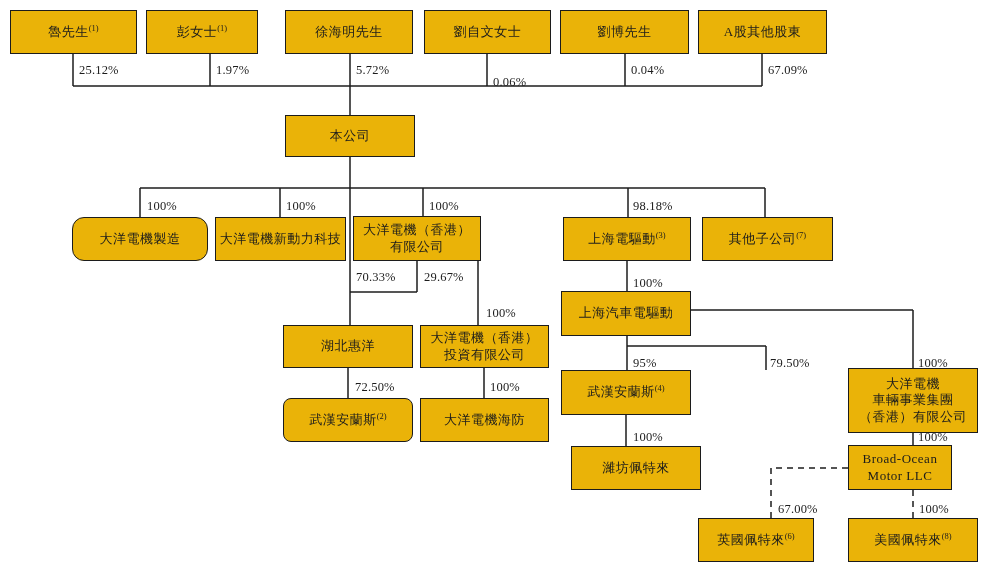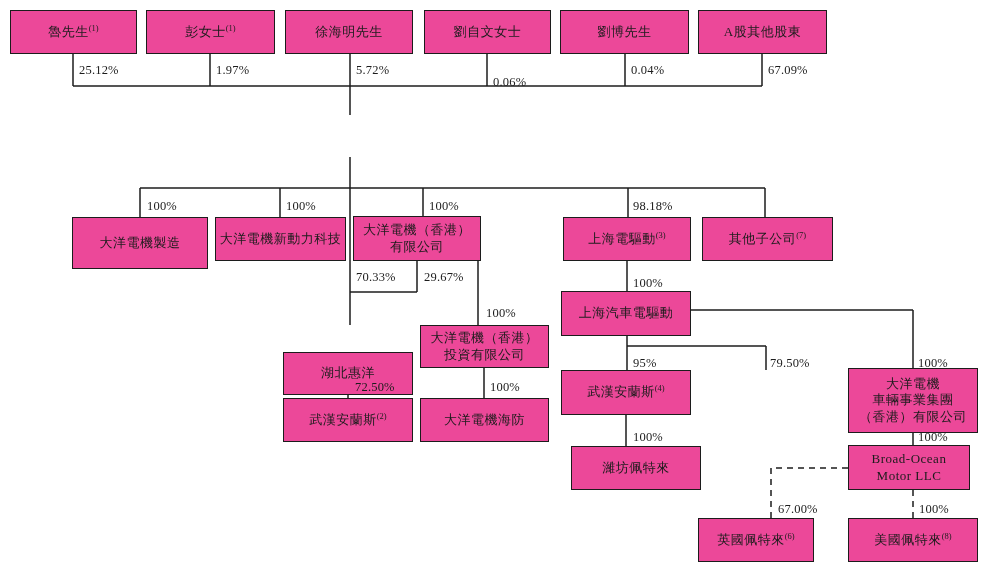--- a/index.html
+++ b/index.html
@@ -2,21 +2,21 @@
 <html><head>
 <meta charset="utf-8">
 <style>
   html,body{margin:0;padding:0;background:#ffffff;}
   #stage{
     position:relative;width:987px;height:573px;background:#ffffff;
     font-family:"Liberation Serif","DejaVu Serif",serif;color:#1c1c1c;overflow:hidden;
   }
   #wires{position:absolute;left:0;top:0;}
   .node{
-    position:absolute;box-sizing:border-box;border:1.5px solid #1c1c1c;background:#ec4899;
+    position:absolute;box-sizing:border-box;border:1.5px solid #1c1c1c;background:#eab308;
     display:flex;flex-direction:column;align-items:center;justify-content:center;
     text-align:center;
   }
   .node .line{font-size:13px;line-height:16.5px;letter-spacing:0.5px;white-space:nowrap;}
   .node sup{font-size:8.5px;letter-spacing:0;line-height:0;vertical-align:super;}
   .pct{position:absolute;font-size:12.5px;line-height:14px;white-space:nowrap;letter-spacing:0.2px;}
 </style>
 </head>
 <body>
 
@@ -51,79 +51,82 @@
       <line x1="913" y1="310" x2="913" y2="368" stroke="#1c1c1c" stroke-width="1.5"></line>
       <line x1="626" y1="415" x2="626" y2="446" stroke="#1c1c1c" stroke-width="1.5"></line>
       <line x1="913" y1="425" x2="913" y2="445" stroke="#1c1c1c" stroke-width="1.5"></line>
       <line x1="848" y1="468" x2="771" y2="468" stroke="#1c1c1c" stroke-width="1.5" stroke-dasharray="6 5"></line>
       <line x1="771" y1="468" x2="771" y2="518" stroke="#1c1c1c" stroke-width="1.5" stroke-dasharray="6 5"></line>
       <line x1="913" y1="490" x2="913" y2="518" stroke="#1c1c1c" stroke-width="1.5" stroke-dasharray="6 5"></line>
     </svg>
 <div class="node" style="left: 10px; top: 10px; width: 127px; height: 44px;">
       <div class="line"><span>魯先生</span><sup>(1)</sup></div>
     </div>
-    <div class="node" style="left: 146px; top: 10px; width: 129px; height: 44px;">
+    <div class="node" style="left: 146px; top: 10px; width: 112px; height: 44px;">
       <div class="line"><span>彭女士</span><sup>(1)</sup></div>
     </div>
     <div class="node" style="left: 285px; top: 10px; width: 128px; height: 44px;">
       <div class="line"><span>徐海明先生</span></div>
     </div>
     <div class="node" style="left: 424px; top: 10px; width: 127px; height: 44px;">
       <div class="line"><span>劉自文女士</span></div>
     </div>
     <div class="node" style="left: 560px; top: 10px; width: 129px; height: 44px;">
       <div class="line"><span>劉博先生</span></div>
     </div>
     <div class="node" style="left: 698px; top: 10px; width: 129px; height: 44px; align-items: center;">
       <div class="line"><span>A股其他股東</span></div>
     </div>
-    <div class="node" style="left: 72px; top: 217px; width: 136px; height: 52px;">
+    <div class="node" style="left: 285px; top: 115px; width: 130px; height: 42px;">
+      <div class="line"><span>本公司</span></div>
+    </div>
+    <div class="node" style="left: 72px; top: 217px; width: 136px; height: 44px; border-radius: 12px;">
       <div class="line"><span>大洋電機製造</span></div>
     </div>
     <div class="node" style="left: 215px; top: 217px; width: 131px; height: 44px;">
       <div class="line"><span>大洋電機新動力科技</span></div>
     </div>
     <div class="node" style="left: 353px; top: 216px; width: 128px; height: 45px;">
       <div class="line"><span>大洋電機（香港）</span></div>
       <div class="line"><span>有限公司</span></div>
     </div>
     <div class="node" style="left: 563px; top: 217px; width: 128px; height: 44px;">
       <div class="line"><span>上海電驅動</span><sup>(3)</sup></div>
     </div>
     <div class="node" style="left: 702px; top: 217px; width: 131px; height: 44px;">
       <div class="line"><span>其他子公司</span><sup>(7)</sup></div>
     </div>
-    <div class="node" style="left: 283px; top: 325px; width: 130px; height: 43px; margin-top: 27px;">
+    <div class="node" style="left: 283px; top: 325px; width: 130px; height: 43px;">
       <div class="line"><span>湖北惠洋</span></div>
     </div>
     <div class="node" style="left: 420px; top: 325px; width: 129px; height: 43px;">
       <div class="line"><span>大洋電機（香港）</span></div>
       <div class="line"><span>投資有限公司</span></div>
     </div>
     <div class="node" style="left: 561px; top: 291px; width: 130px; height: 45px;">
       <div class="line"><span>上海汽車電驅動</span></div>
     </div>
-    <div class="node" style="left: 283px; top: 398px; width: 130px; height: 44px;">
+    <div class="node" style="left: 283px; top: 398px; width: 130px; height: 44px; border-radius: 8px;">
       <div class="line"><span>武漢安蘭斯</span><sup>(2)</sup></div>
     </div>
     <div class="node" style="left: 420px; top: 398px; width: 129px; height: 44px;">
       <div class="line"><span>大洋電機海防</span></div>
     </div>
     <div class="node" style="left: 561px; top: 370px; width: 130px; height: 45px;">
       <div class="line"><span>武漢安蘭斯</span><sup>(4)</sup></div>
     </div>
     <div class="node" style="left: 848px; top: 368px; width: 130px; height: 65px;">
       <div class="line"><span>大洋電機</span></div>
       <div class="line"><span>車輛事業集團</span></div>
       <div class="line"><span>（香港）有限公司</span></div>
     </div>
     <div class="node" style="left: 571px; top: 446px; width: 130px; height: 44px;">
       <div class="line"><span>濰坊佩特來</span></div>
     </div>
-    <div class="node" style="left: 848px; top: 445px; width: 122px; height: 45px;">
+    <div class="node" style="left: 848px; top: 445px; width: 104px; height: 45px;">
       <div class="line"><span>Broad-Ocean</span></div>
       <div class="line"><span>Motor LLC</span></div>
     </div>
     <div class="node" style="left: 698px; top: 518px; width: 116px; height: 44px;">
       <div class="line"><span>英國佩特來</span><sup>(6)</sup></div>
     </div>
     <div class="node" style="left: 848px; top: 518px; width: 130px; height: 44px;">
       <div class="line"><span>美國佩特來</span><sup>(8)</sup></div>
     </div>
     <div class="pct" style="left: 79px; top: 63px;">25.12%</div>

